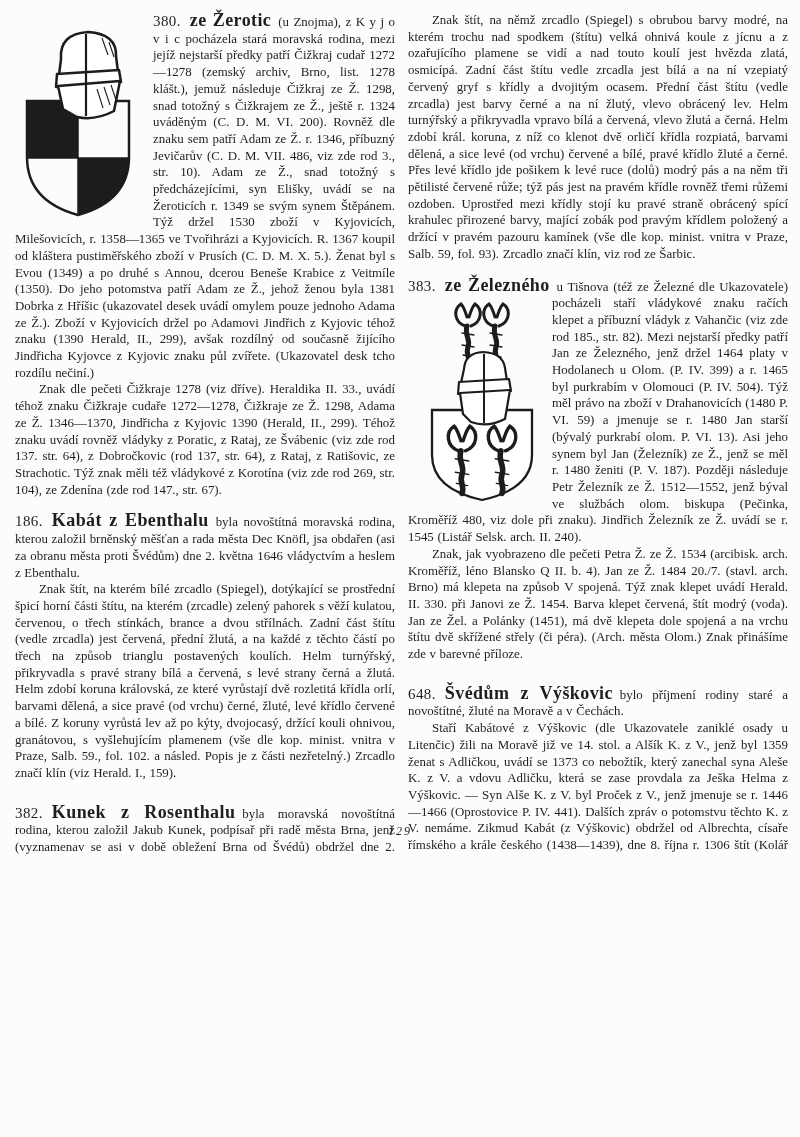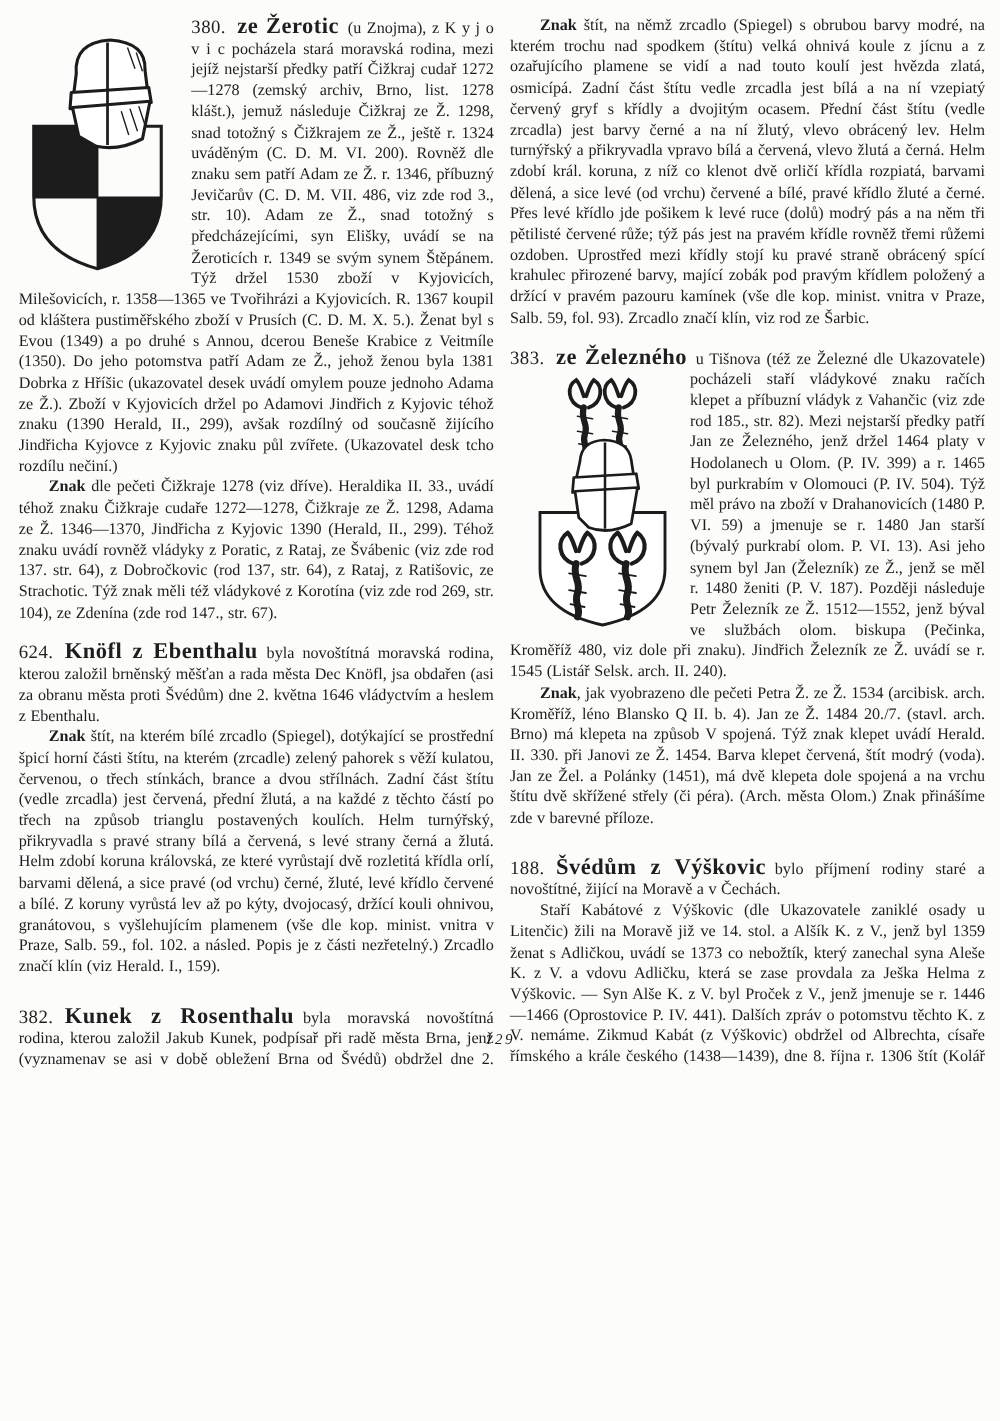--- a/index.html
+++ b/index.html
@@ -19,21 +19,21 @@
     font-size:12.9px;
     line-height:16.7px;
     word-spacing:0.4px;
   }
   p.znak{text-indent:24px;}
   p.body-indent{text-indent:24px;}
   .article{margin-top:14px;}
   .article.big-gap{margin-top:22px;}
   .artnum{font-size:15px;letter-spacing:0.4px;margin-right:9px;white-space:nowrap;}
   .artname{font-size:18px;font-weight:bold;letter-spacing:0.4px;margin-right:7px;white-space:nowrap;}
-  b.znak-lbl{font-weight:bold;}
+  b.znak-lbl{font-weight:normal;}
   
   .figwrap{float:left;}
   .fig-380{
     width:138px;height:208px;
     shape-outside:inset(17px 0 0 0);
   }
   .fig-380 svg{margin:17px 8px 0 10px;display:block;}
   .fig-383{
     width:144px;height:226px;
     shape-outside:inset(20px 0 0 0);
@@ -76,21 +76,21 @@
               <path d="M77 9 L83 26 M84 13 L89 28 M79 58 L85 76 M86 56 L91 71 M72 60 L78 79" stroke="#1c1c1c" stroke-width="1.1" fill="none"></path>
             </svg>
           </span>
           <span class="artnum">380.</span><b class="artname">ze Žerotic</b><span>(u Znojma), z K y j o v i c pocházela stará moravská rodina, mezi jejíž nejstarší předky patří Čižkraj cudař 1272—1278 (zemský archiv, Brno, list. 1278 klášt.), jemuž následuje Čižkraj ze Ž. 1298, snad totožný s Čižkrajem ze Ž., ještě r. 1324 uváděným (C. D. M. VI. 200). Rovněž dle znaku sem patří Adam ze Ž. r. 1346, příbuzný Jevičarův (C. D. M. VII. 486, viz zde rod 3., str. 10). Adam ze Ž., snad totožný s předcházejícími, syn Elišky, uvádí se na Žeroticích r. 1349 se svým synem Štěpánem. Týž držel 1530 zboží v Kyjovicích, Milešovicích, r. 1358—1365 ve Tvořihrázi a Kyjovicích. R. 1367 koupil od kláštera pustiměřského zboží v Prusích (C. D. M. X. 5.). Ženat byl s Evou (1349) a po druhé s Annou, dcerou Beneše Krabice z Veitmíle (1350). Do jeho potomstva patří Adam ze Ž., jehož ženou byla 1381 Dobrka z Hříšic (ukazovatel desek uvádí omylem pouze jednoho Adama ze Ž.). Zboží v Kyjovicích držel po Adamovi Jindřich z Kyjovic téhož znaku (1390 Herald, II., 299), avšak rozdílný od současně žijícího Jindřicha Kyjovce z Kyjovic znaku půl zvířete. (Ukazovatel desk tcho rozdílu nečiní.)</span>
         </p>
         <p class="para znak"><b class="znak-lbl">Znak</b><span> dle pečeti Čižkraje 1278 (viz dříve). Heraldika II. 33., uvádí téhož znaku Čižkraje cudaře 1272—1278, Čižkraje ze Ž. 1298, Adama ze Ž. 1346—1370, Jindřicha z Kyjovic 1390 (Herald, II., 299). Téhož znaku uvádí rovněž vládyky z Poratic, z Rataj, ze Švábenic (viz zde rod 137. str. 64), z Dobročkovic (rod 137, str. 64), z Rataj, z Ratišovic, ze Strachotic. Týž znak měli též vládykové z Korotína (viz zde rod 269, str. 104), ze Zdenína (zde rod 147., str. 67).</span></p>
       </div>
 
       <div class="article">
         <p class="para lead">
-          <span class="artnum">624.</span><b class="artname">Knöfl z Ebenthalu</b><span>byla novoštítná moravská rodina, kterou založil brněnský měšťan a rada města Dec Knöfl, jsa obdařen (asi za obranu města proti Švédům) dne 2. května 1646 vládyctvím a heslem z Ebenthalu.</span>
+          <span class="artnum">186.</span><b class="artname">Kabát z Ebenthalu</b><span>byla novoštítná moravská rodina, kterou založil brněnský měšťan a rada města Dec Knöfl, jsa obdařen (asi za obranu města proti Švédům) dne 2. května 1646 vládyctvím a heslem z Ebenthalu.</span>
         </p>
         <p class="para znak"><b class="znak-lbl">Znak</b><span> štít, na kterém bílé zrcadlo (Spiegel), dotýkající se prostřední špicí horní části štítu, na kterém (zrcadle) zelený pahorek s věží kulatou, červenou, o třech stínkách, brance a dvou střílnách. Zadní část štítu (vedle zrcadla) jest červená, přední žlutá, a na každé z těchto částí po třech na způsob trianglu postavených koulích. Helm turnýřský, přikryvadla s pravé strany bílá a červená, s levé strany černá a žlutá. Helm zdobí koruna královská, ze které vyrůstají dvě rozletitá křídla orlí, barvami dělená, a sice pravé (od vrchu) černé, žluté, levé křídlo červené a bílé. Z koruny vyrůstá lev až po kýty, dvojocasý, držící kouli ohnivou, granátovou, s vyšlehujícím plamenem (vše dle kop. minist. vnitra v Praze, Salb. 59., fol. 102. a násled. Popis je z části nezřetelný.) Zrcadlo značí klín (viz Herald. I., 159).</span></p>
       </div>
 
       <div class="article big-gap">
         <p class="para lead">
           <span class="artnum">382.</span><b class="artname">Kunek z Rosenthalu</b><span>byla moravská novoštítná rodina, kterou založil Jakub Kunek, podpísař při radě města Brna, jenž (vyznamenav se asi v době obležení Brna od Švédů) obdržel dne 2. května 1646 vládyctví a heslo z Rosenthalu. Na panství Kunštátě uvádí se 1695—1721 hejtman Kuneš z Rosenthalu (Tenora, Dějiny Kunštátu 36). Jakub Kunek, syn Řehořův, oddán v Brně u sv. Jakuba v měsíci říjnu 1630 s Annou Marií (Graduirten Auszug, matr. u sv. Jakuba).</span>
         </p>
       </div>
 
@@ -125,21 +125,21 @@
               <use href="#claw2" transform="translate(76 127) scale(1.12)"></use>
             </svg>
           </span>
           <span class="artnum">383.</span><b class="artname">ze Železného</b><span>u Tišnova (též ze Železné dle Ukazovatele) pocházeli staří vládykové znaku račích klepet a příbuzní vládyk z Vahančic (viz zde rod 185., str. 82). Mezi nejstarší předky patří Jan ze Železného, jenž držel 1464 platy v Hodolanech u Olom. (P. IV. 399) a r. 1465 byl purkrabím v Olomouci (P. IV. 504). Týž měl právo na zboží v Drahanovicích (1480 P. VI. 59) a jmenuje se r. 1480 Jan starší (bývalý purkrabí olom. P. VI. 13). Asi jeho synem byl Jan (Železník) ze Ž., jenž se měl r. 1480 ženiti (P. V. 187). Později následuje Petr Železník ze Ž. 1512—1552, jenž býval ve službách olom. biskupa (Pečinka, Kroměříž 480, viz dole při znaku). Jindřich Železník ze Ž. uvádí se r. 1545 (Listář Selsk. arch. II. 240).</span>
         </p>
         <p class="para znak"><b class="znak-lbl">Znak</b><span>, jak vyobrazeno dle pečeti Petra Ž. ze Ž. 1534 (arcibisk. arch. Kroměříž, léno Blansko Q II. b. 4). Jan ze Ž. 1484 20./7. (stavl. arch. Brno) má klepeta na způsob V spojená. Týž znak klepet uvádí Herald. II. 330. při Janovi ze Ž. 1454. Barva klepet červená, štít modrý (voda). Jan ze Žel. a Polánky (1451), má dvě klepeta dole spojená a na vrchu štítu dvě skřížené střely (či péra). (Arch. města Olom.) Znak přinášíme zde v barevné příloze.</span></p>
       </div>
 
       <div class="article big-gap">
         <p class="para lead">
-          <span class="artnum">188.</span><b class="artname">Švédům z Výškovic</b><span>bylo příjmení rodiny staré a novoštítné, žijící na Moravě a v Čechách.</span>
+          <span class="artnum">648.</span><b class="artname">Švédům z Výškovic</b><span>bylo příjmení rodiny staré a novoštítné, žluté na Moravě a v Čechách.</span>
         </p>
         <p class="para body-indent">Staří Kabátové z Výškovic (dle Ukazovatele zaniklé osady u Litenčic) žili na Moravě již ve 14. stol. a Alšík K. z V., jenž byl 1359 ženat s Adličkou, uvádí se 1373 co nebožtík, který zanechal syna Aleše K. z V. a vdovu Adličku, která se zase provdala za Ješka Helma z Výškovic. — Syn Alše K. z V. byl Proček z V., jenž jmenuje se r. 1446—1466 (Oprostovice P. IV. 441). Dalších zpráv o potomstvu těchto K. z V. nemáme. Zikmud Kabát (z Výškovic) obdržel od Albrechta, císaře římského a krále českého (1438—1439), dne 8. října r. 1306 štít (Kolář Herald. I. 90., dle potvrzení král. z r. 1554 dne 5. června praví, že list. jest podezřelá) a týž štít potvrzen dne 5. června Šimonovi K. z V., který k témuž erbu přijal r. 1559 Jana Kabáta (Herald. II., 328, Salb. 286, pag. 21). O rodině (mladší) K. z V. viz Zíbrt, Bibl. česk. histor. I. 395.</p>
       </div>
 
     </div>
   </div>
 
   <div class="pageno">129</div>
 </div>
 

